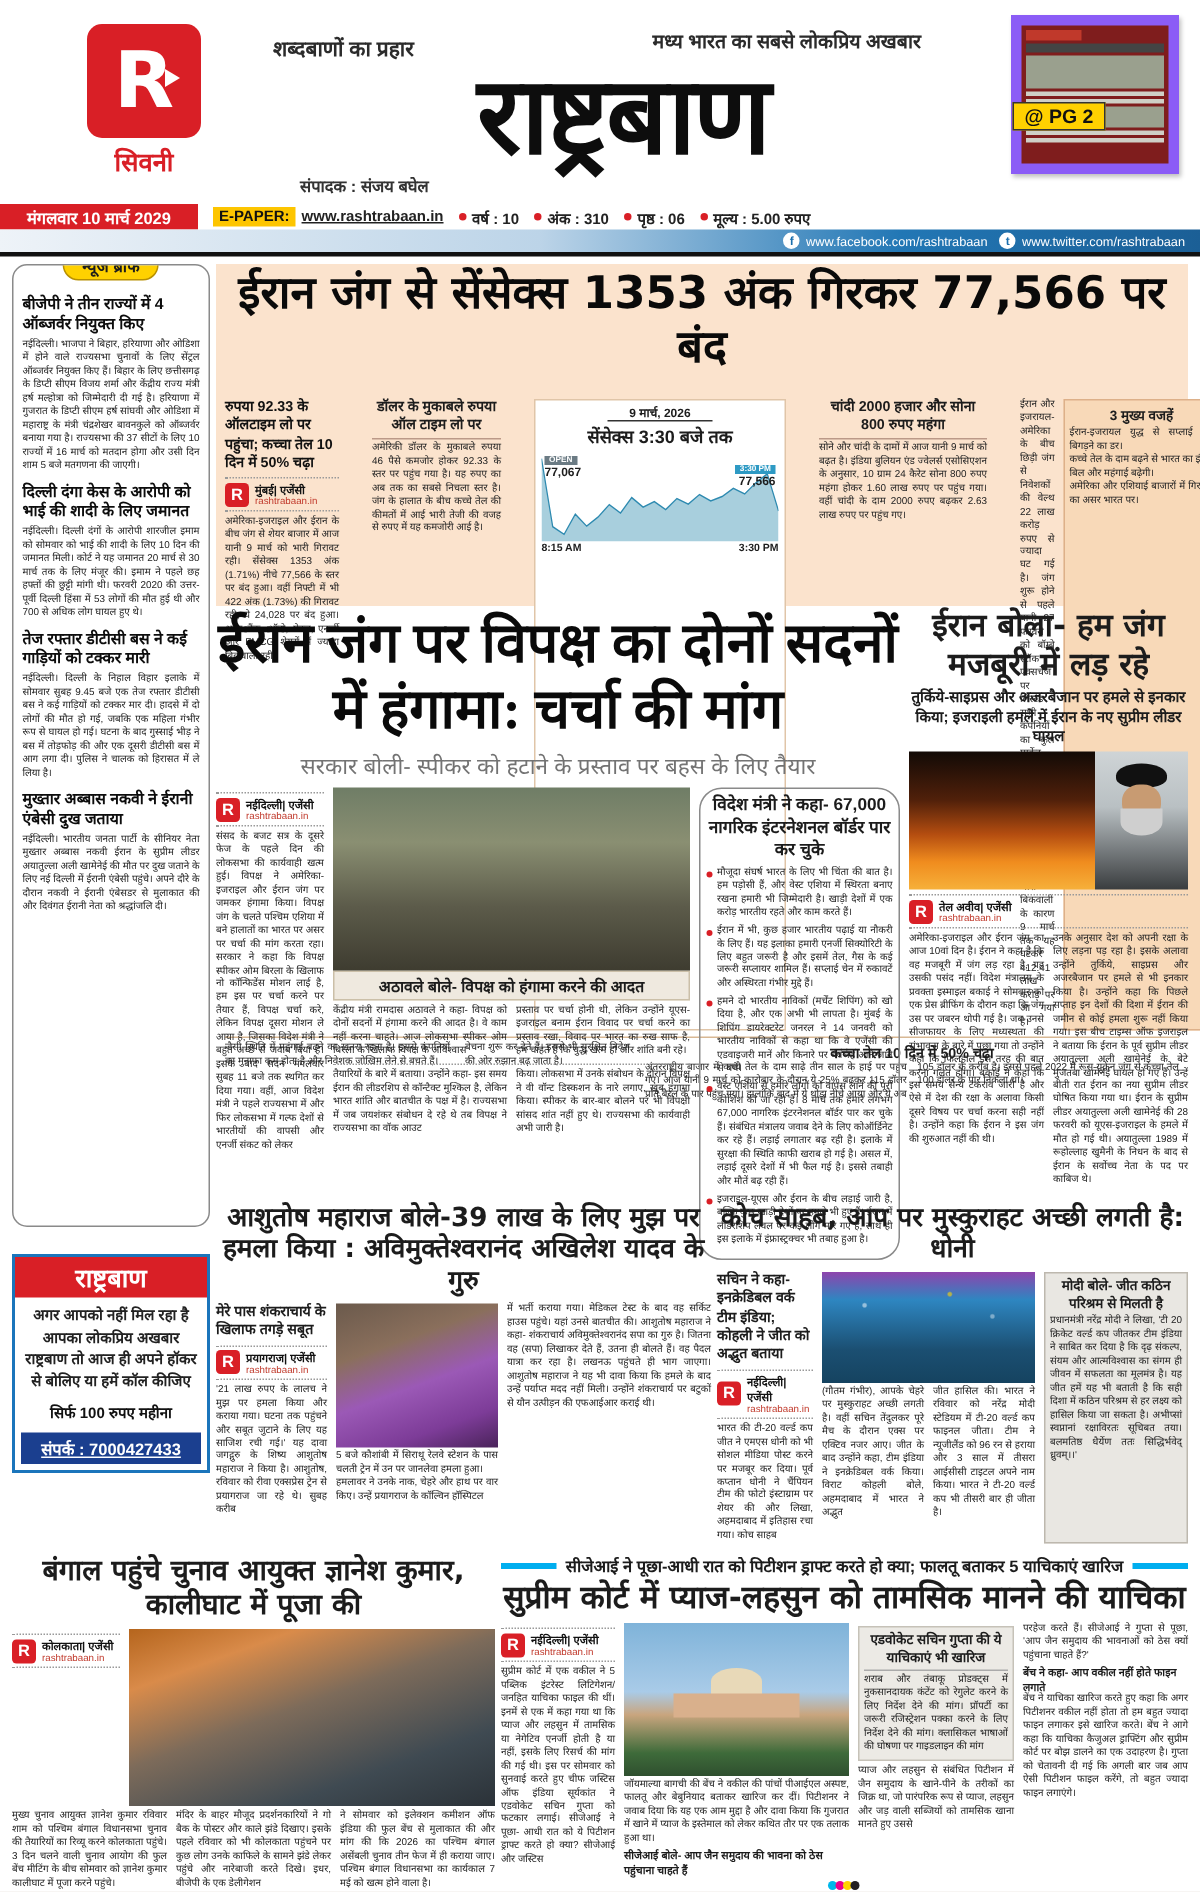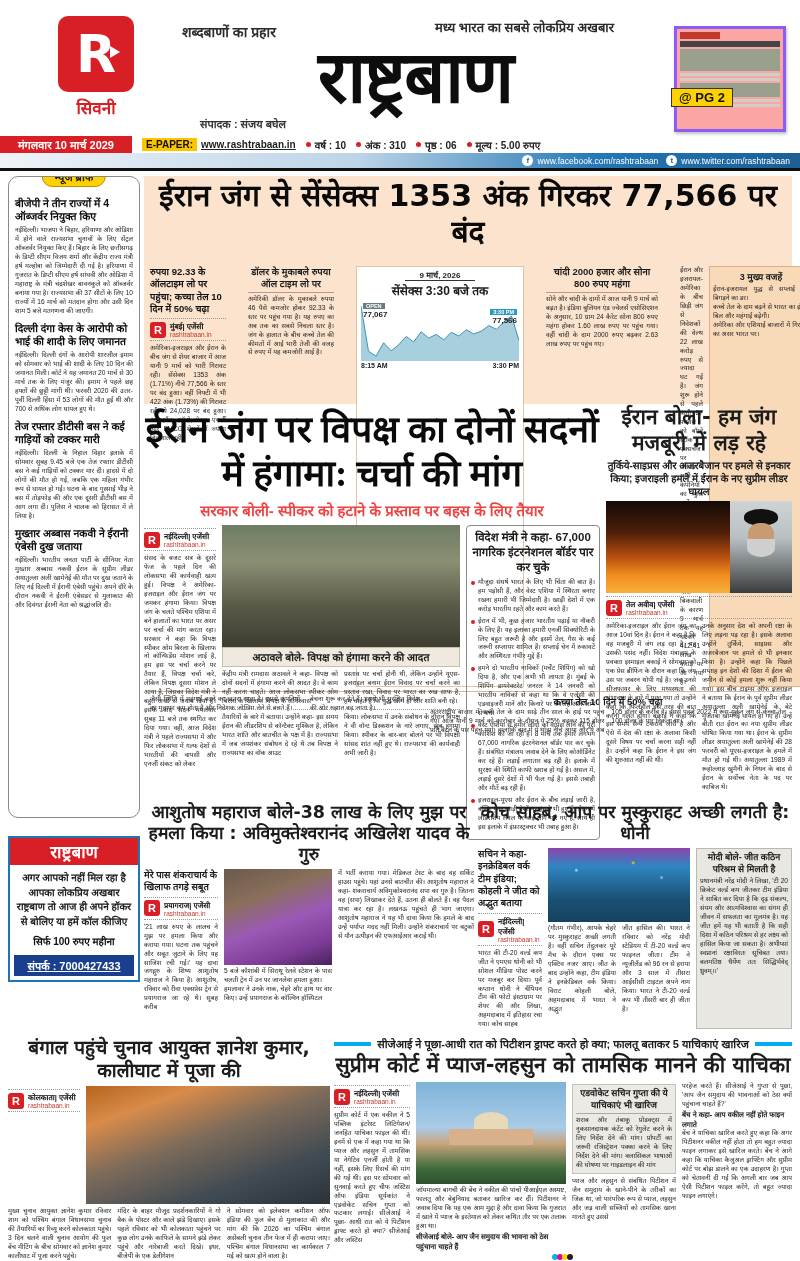--- a/index.html
+++ b/index.html
@@ -9,21 +9,21 @@
   
   .masthead{position:absolute;left:0;top:0;width:800px;height:136px;background:#fff}
   .logo-box{position:absolute;left:58px;top:16px;width:76px;height:76px;background:#d91f26;border-radius:10px;display:flex;align-items:center;justify-content:center}
   .logo-box .r{font-size:52px;font-weight:bold;color:#fff;font-family:"DejaVu Sans",sans-serif}
   .nib{position:absolute;right:14px;top:30px;width:0;height:0;border-left:10px solid #fff;border-top:6px solid transparent;border-bottom:6px solid transparent}
   .logo-city{position:absolute;left:58px;top:96px;width:76px;text-align:center;font-size:17px;font-weight:bold;color:#d91f26}
   .tg-left{position:absolute;left:182px;top:22px;font-size:14px;font-weight:bold;color:#2b2b2b}
   .tg-right{position:absolute;left:435px;top:18px;font-size:13px;font-weight:bold;color:#2b2b2b}
   .np-title{position:absolute;left:180px;top:34px;width:470px;text-align:center;font-size:72px;line-height:86px;font-weight:bold;color:#0d0d0d;font-family:"DejaVu Sans",sans-serif;letter-spacing:-2px}
   .np-editor{position:absolute;left:200px;top:116px;font-size:11px;font-weight:bold;color:#333}
-  .thumb{position:absolute;right:14px;top:26px;width:112px;height:106px;background:#fca5a5;border:3px solid #8b5cf6;box-shadow:1px 2px 3px rgba(0,0,0,.25);padding:3px}
+  .thumb{position:absolute;right:14px;top:10px;width:112px;height:106px;background:#7f1d1d;border:7px solid #8b5cf6;box-shadow:1px 2px 3px rgba(0,0,0,.25);padding:3px}
   .thumb .tl{height:7px;background:#c0392b;width:40%;margin-bottom:2px}
   .thumb .th{height:6px;background:#444;margin:2px 0}
   .thumb .tp{height:22px;background:#9aa08e;margin:2px 0}
   .thumb .tt{height:3px;background:#cfcfc6;margin:2px 0}
   .pg2{position:absolute;left:-6px;bottom:22px;background:#ffd100;border:1px solid #333;font-size:13px;font-weight:bold;padding:1px 7px;color:#111}
 
   
   .infobar{position:absolute;left:0;top:136px;width:800px;height:17px;display:flex;align-items:center;font-size:10px}
   .datebox{background:#d91f26;color:#fff;font-weight:bold;height:17px;display:flex;align-items:center;padding:0 18px;font-size:11px}
   .epl{background:#fdc500;color:#111;font-weight:bold;padding:0 4px;margin-left:10px;height:13px;line-height:13px}
@@ -82,27 +82,27 @@
   .reasons{width:104px;flex:0 0 auto;background:#f8d9b8;border:1px solid #ddb astray}
   .reasons{width:104px;flex:0 0 auto;background:#f8d9b8;border:1px solid #ddb089;padding:3px}
   .reasons h5{font-size:9px;text-align:center;margin-bottom:2px}
   .sx-bottom{display:flex;gap:10px;margin-top:4px;border-top:1px solid #d8b astray}
   .sx-bottom{display:flex;gap:10px;margin-top:4px;border-top:1px solid #d8b894;padding-top:3px}
   .crude h5{font-size:9.5px;text-align:center}
 
   
   .parl{position:absolute;left:144px;top:408px;width:456px;height:392px}
   .parl-h{font-size:37px;line-height:44px;font-weight:bold;text-align:center;color:#0a0a0a;font-family:Liberation Serif, serif}
-  .parl-deck{font-size:15px;font-weight:bold;text-align:center;margin:4px 0 5px;color:#ef4444}
+  .parl-deck{font-size:15px;font-weight:normal;text-align:center;margin:4px 0 5px;color:#737373}
   .parl-row{display:flex;gap:6px}
   .parl-c1{width:72px;flex:0 0 auto}
   .parl-mid{width:238px;flex:0 0 auto}
   .pphoto{height:122px;background:linear-gradient(180deg,#6f7d66 0%,#8a8f72 30%,#5c5b4a 65%,#3e3c30 100%)}
   .pcap-h{background:#efe9df;border:1px solid #cbbfa8;font-size:10.5px;font-weight:bold;text-align:center;padding:2px}
-  .fm-box{flex:1;border:1.5px solid #8a8a8a;border-radius:4px;padding:4px}
+  .fm-box{flex:1;border:1.5px solid #8a8a8a;border-radius:15px;padding:4px}
   .fm-box h4{font-size:11.5px;text-align:center;line-height:1.3;margin-bottom:3px}
   .fm-box li{list-style:none;position:relative;padding-left:7px;margin-bottom:3px}
   .fm-box li::before{content:"";position:absolute;left:0;top:3px;width:4px;height:4px;border-radius:50%;background:#d91f26}
 
   
   .iran{position:absolute;left:606px;top:404px;width:186px;height:396px}
   .iran-h{font-size:21px;line-height:26px;font-weight:bold;text-align:center;font-family:"DejaVu Sans",sans-serif}
   .iran-deck{font-size:10px;font-weight:bold;text-align:center;margin:3px 0;line-height:1.3}
   .iran-ph{display:flex;height:92px}
   .fire{flex:1;background:linear-gradient(180deg,#120a06 0%,#50200a 35%,#b44d10 60%,#f08c1e 80%,#f6b03a 100%)}
@@ -355,21 +355,21 @@
           <span class="bl-site">rashtrabaan.in</span>
         </div>
     </div>
     <div style="display:flex;gap:6px">
       <p class="body65" style="flex:1">अमेरिका-इजराइल और ईरान जंग का आज 10वां दिन है। ईरान ने कहा है कि वह मजबूरी में जंग लड़ रहा है, यह उसकी पसंद नहीं। विदेश मंत्रालय के प्रवक्ता इस्माइल बकाई ने सोमवार को एक प्रेस ब्रीफिंग के दौरान कहा कि जंग उस पर जबरन थोपी गई है। जब उनसे सीजफायर के लिए मध्यस्थता की संभावना के बारे में पूछा गया तो उन्होंने कहा कि फिलहाल इस तरह की बात करना गलत होगा। बकाई ने कहा कि इस समय सैन्य टकराव जारी है और ऐसे में देश की रक्षा के अलावा किसी दूसरे विषय पर चर्चा करना सही नहीं है। उन्होंने कहा कि ईरान ने इस जंग की शुरुआत नहीं की थी।</p>
       <p class="body65" style="flex:1">उनके अनुसार देश को अपनी रक्षा के लिए लड़ना पड़ रहा है। इसके अलावा उन्होंने तुर्किये, साइप्रस और अजरबैजान पर हमले से भी इनकार किया है। उन्होंने कहा कि पिछले सप्ताह इन देशों की दिशा में ईरान की जमीन से कोई हमला शुरू नहीं किया गया। इस बीच टाइम्स ऑफ इजराइल ने बताया कि ईरान के पूर्व सुप्रीम लीडर अयातुल्ला अली खामेनेई के बेटे मुजतबा खामेनेई घायल हो गए हैं। उन्हें बीती रात ईरान का नया सुप्रीम लीडर घोषित किया गया था। ईरान के सुप्रीम लीडर अयातुल्ला अली खामेनेई की 28 फरवरी को यूएस-इजराइल के हमले में मौत हो गई थी। अयातुल्ला 1989 में रूहोल्लाह खुमैनी के निधन के बाद से ईरान के सर्वोच्च नेता के पद पर काबिज थे।</p>
     </div>
   </aside>
 
   <section class="ashutosh">
-    <h2 class="ash-h">आशुतोष महाराज बोले-38 लाख के लिए मुझ पर हमला किया : अविमुक्तेश्वरानंद अखिलेश यादव के गुरु</h2>
+    <h2 class="ash-h">आशुतोष महाराज बोले-39 लाख के लिए मुझ पर हमला किया : अविमुक्तेश्वरानंद अखिलेश यादव के गुरु</h2>
     <div class="ash-row">
       <div class="ash-c1">
         <p class="ash-sub">मेरे पास शंकराचार्य के खिलाफ तगड़े सबूत</p>
         <div class="byline">
           <div class="rlogo">R</div>
           <div class="bl-t">
               <span class="bl-city">प्रयागराज| एजेंसी</span>
               <span class="bl-site">rashtrabaan.in</span>
             </div>
         </div>

